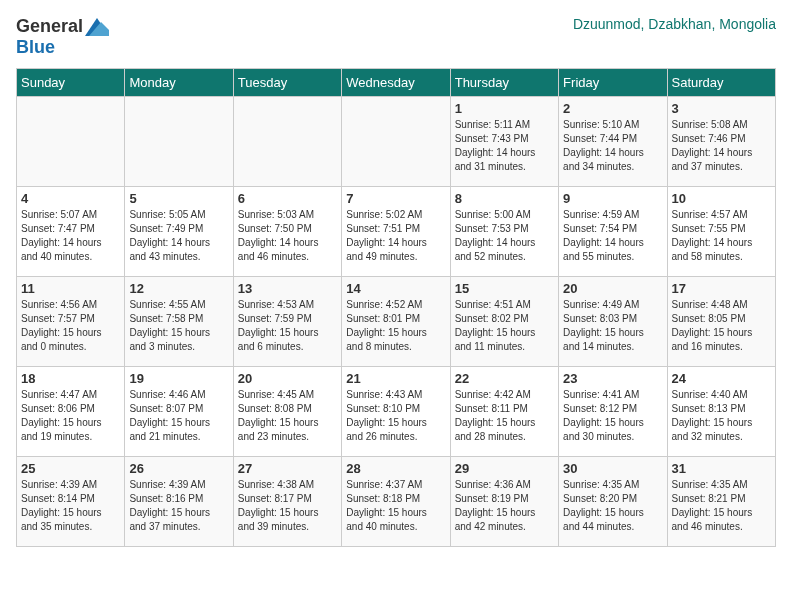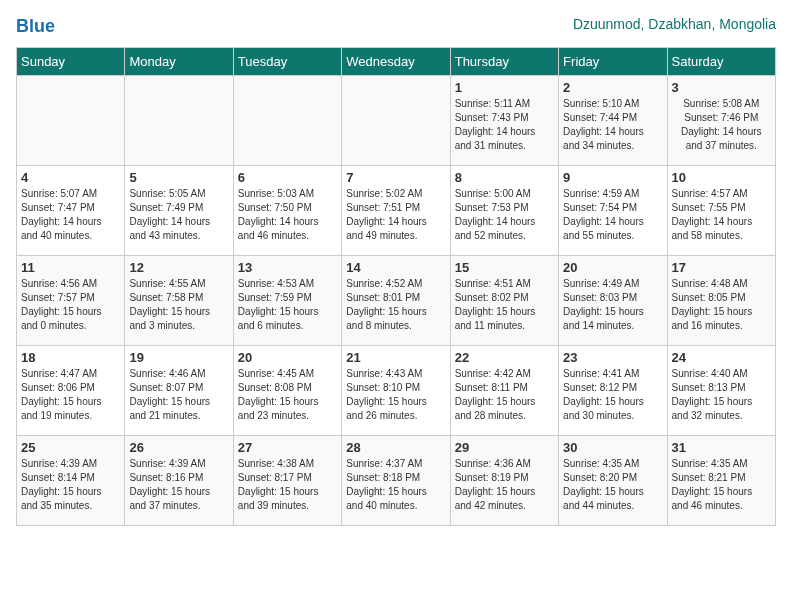--- a/index.html
+++ b/index.html
@@ -93,20 +93,27 @@
     }
     tbody tr:nth-child(odd) td.empty {
       background: #f9f9f9;
     }
   </style>
 </head>
 <body>
 
 <div class="header">
   <div class="logo">
+    <div class="logo-text">
+      <span class="logo-general">General</span>
+      <svg class="logo-icon" viewBox="0 0 24 18" xmlns="http://www.w3.org/2000/svg">
+        <polygon points="0,18 12,0 24,18" fill="#1a6faf"></polygon>
+        <polygon points="4,18 16,4 24,12 24,18" fill="#4fa3d1"></polygon>
+      </svg>
+    </div>
     <span class="logo-blue">Blue</span>
   </div>
   <div class="title-section">
     <div class="location">Dzuunmod, Dzabkhan, Mongolia</div>
   </div>
 </div>
 
 <table>
   <thead>
     <tr>
@@ -132,21 +139,21 @@
 Daylight: 14 hours and 31 minutes.</div>
         </td>
         <td>
           <div class="day-number">2</div>
           <div class="day-info" style="white-space: pre-line;">Sunrise: 5:10 AM
 Sunset: 7:44 PM
 Daylight: 14 hours and 34 minutes.</div>
         </td>
         <td>
           <div class="day-number">3</div>
-          <div class="day-info" style="white-space: pre-line; text-align: center;">Sunrise: 5:08 AM
+          <div class="day-info" style="white-space: pre-line;">Sunrise: 5:08 AM
 Sunset: 7:46 PM
 Daylight: 14 hours and 37 minutes.</div>
         </td>
       </tr>
       <tr>
         <td>
           <div class="day-number">4</div>
           <div class="day-info" style="white-space: pre-line;">Sunrise: 5:07 AM
 Sunset: 7:47 PM
 Daylight: 14 hours and 40 minutes.</div>

